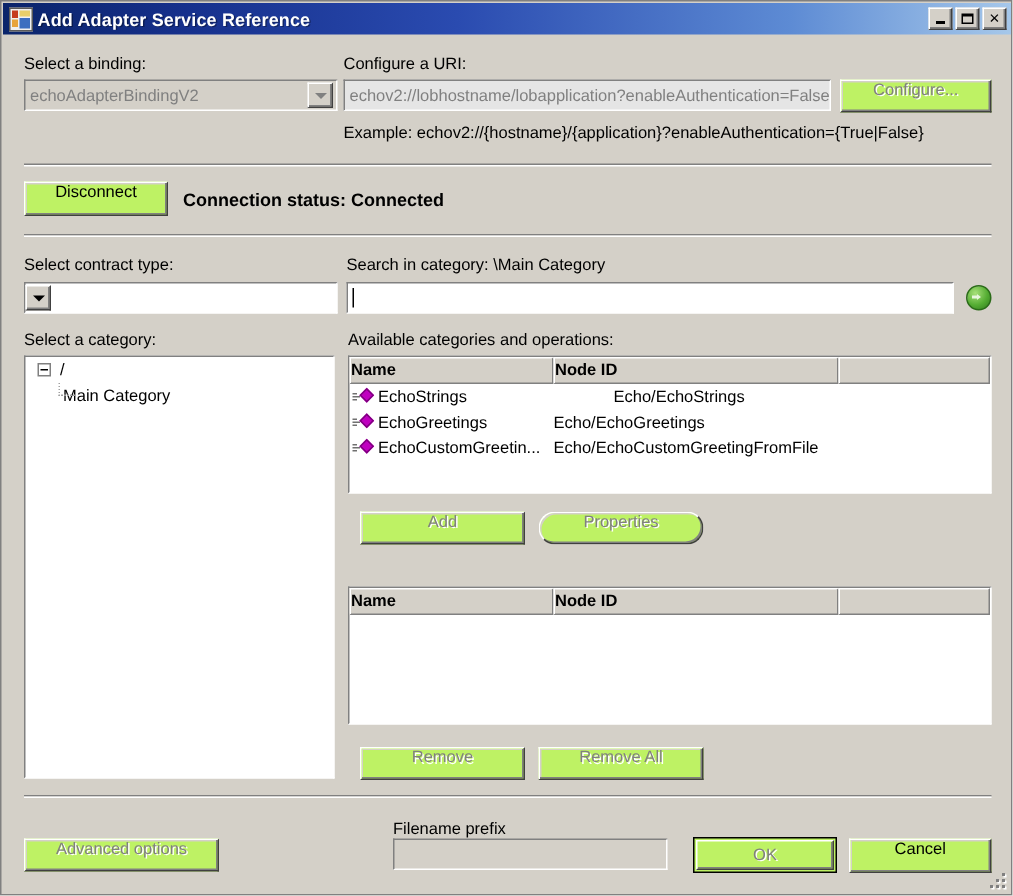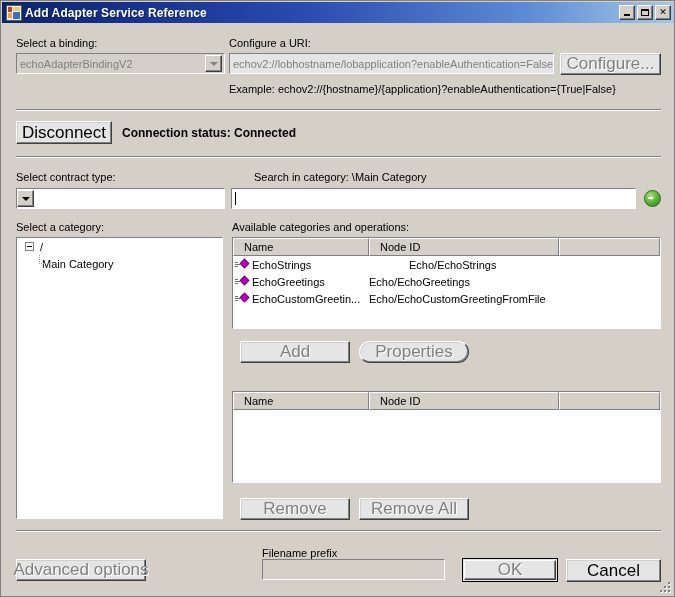--- a/index.html
+++ b/index.html
@@ -175,28 +175,28 @@
   .caret {
     display: inline-block;
     width: 1px;
     height: 13px;
     background: #000;
   }
 
   .btn {
     position: absolute;
     box-sizing: border-box;
-    background: #e5e5e5;
+    background: #bef264;
     border: 1px solid;
     border-color: #ffffff #404040 #404040 #ffffff;
     box-shadow: inset -1px -1px 0 #808080, inset 1px 1px 0 #d4d0c8;
-    font-size: 17px;
+    font-size: 11px;
     color: #000;
     display: flex;
-    align-items: center;
+    align-items: flex-start;
     justify-content: center;
     white-space: nowrap;
     font-family: "Liberation Sans", sans-serif;
   }
   .btn.disabled { color: #808080; text-shadow: 1px 1px 0 #ffffff; }
   .btn.default {
     border-color: #000000;
     border-width: 1px;
     box-shadow: none;
   }
@@ -294,23 +294,24 @@
   .lv-col {
     box-sizing: border-box;
     background: #d4d0c8;
     border-top: 1px solid #ffffff;
     border-left: 1px solid #ffffff;
     border-right: 1px solid #808080;
     border-bottom: 1px solid #808080;
     font-size: 11px;
     display: flex;
     align-items: center;
-    padding-left: 10px;
-    white-space: nowrap;
-    overflow: hidden;
+    padding-left: 0;
+    white-space: nowrap;
+    overflow: hidden;
+    font-weight: bold;
   }
   .lv-body { position: relative; }
   .lv-row {
     display: flex;
     align-items: center;
     height: 17px;
     font-size: 11px;
     white-space: nowrap;
   }
   .lv-cell {
@@ -431,21 +432,21 @@
 
   <div class="sep" style="left:15px;top:155px;width:645px;"></div>
 
   <div class="lbl" style="position:absolute;left:15px;top:170px;">
     <span>Select contract type:</span>
   </div>
   <div class="combo" style="left:15px;top:187px;width:209px;">
     <div class="combo-arrow"></div>
   </div>
 
-  <div class="lbl" style="position:absolute;left:230px;top:170px;margin-left:23px;">
+  <div class="lbl" style="position:absolute;left:230px;top:170px;">
     <span>Search in category: \Main Category</span>
   </div>
   <div class="textbox" style="left:230px;top:187px;width:405px;" title="">
       <span class="caret"></span>
     </div>
   <div class="go-btn" style="left:643px;top:189px;"></div>
 
   <div class="lbl" style="position:absolute;left:15px;top:220px;">
     <span>Select a category:</span>
   </div>

